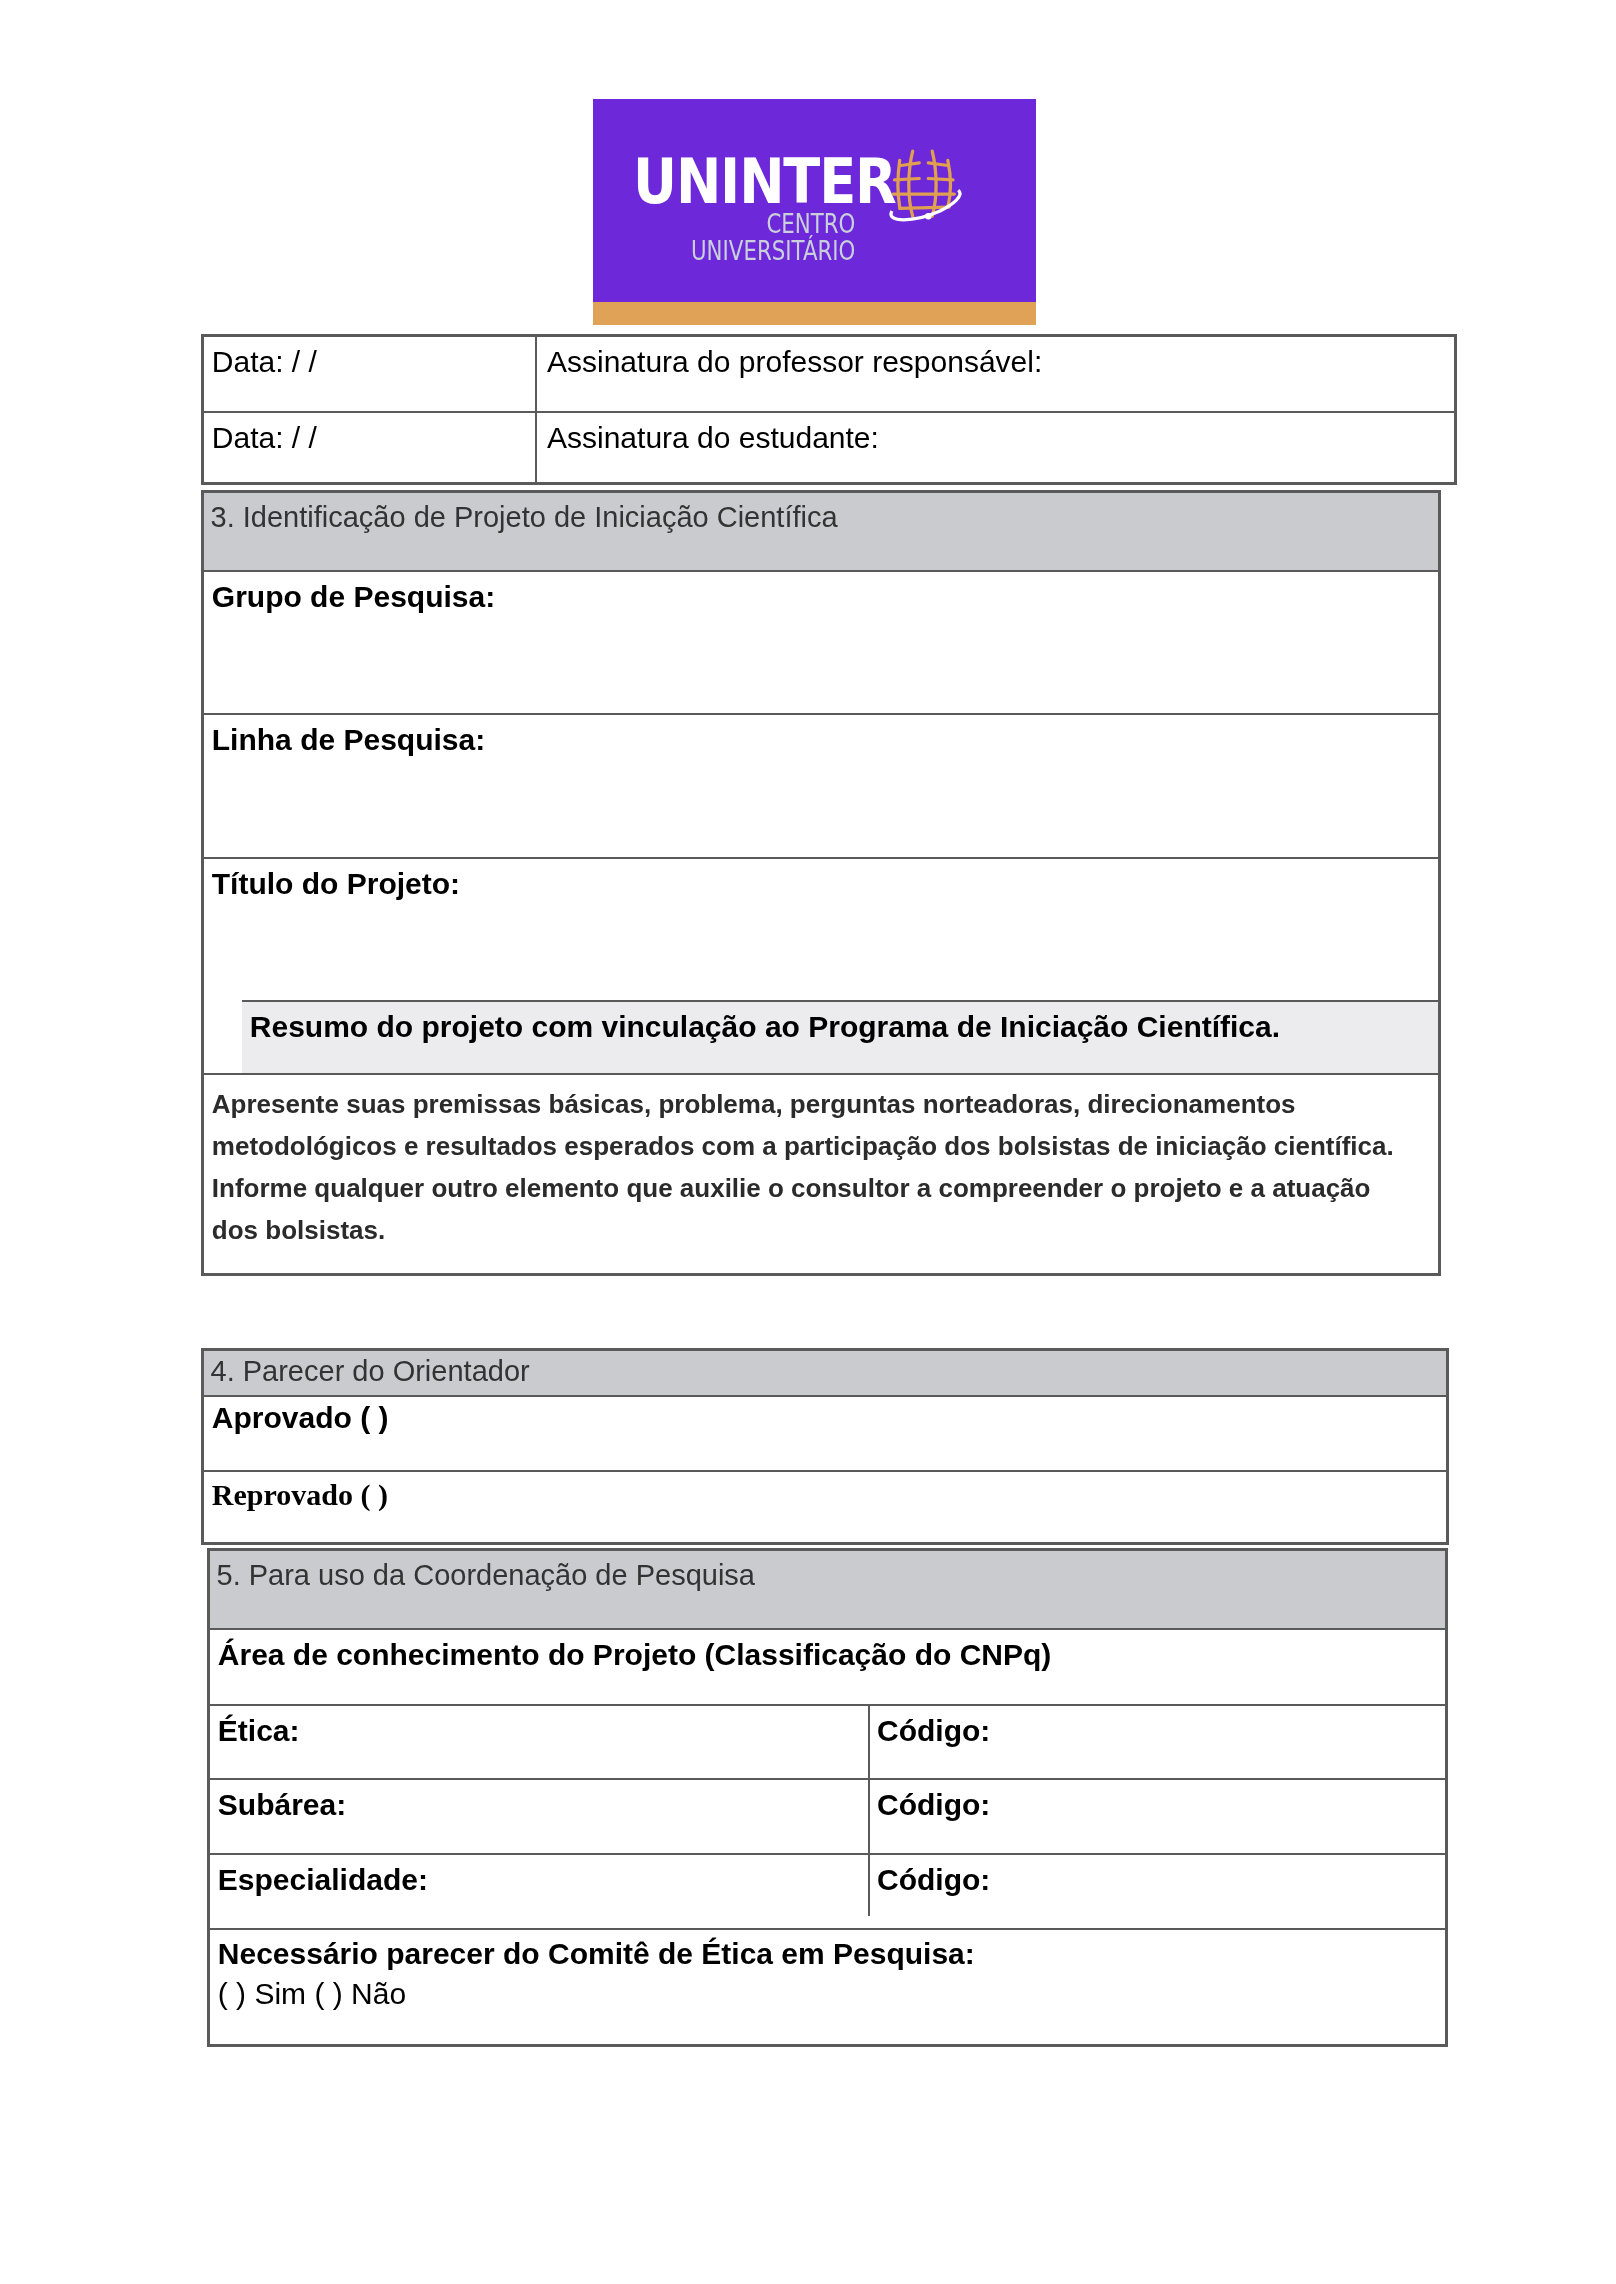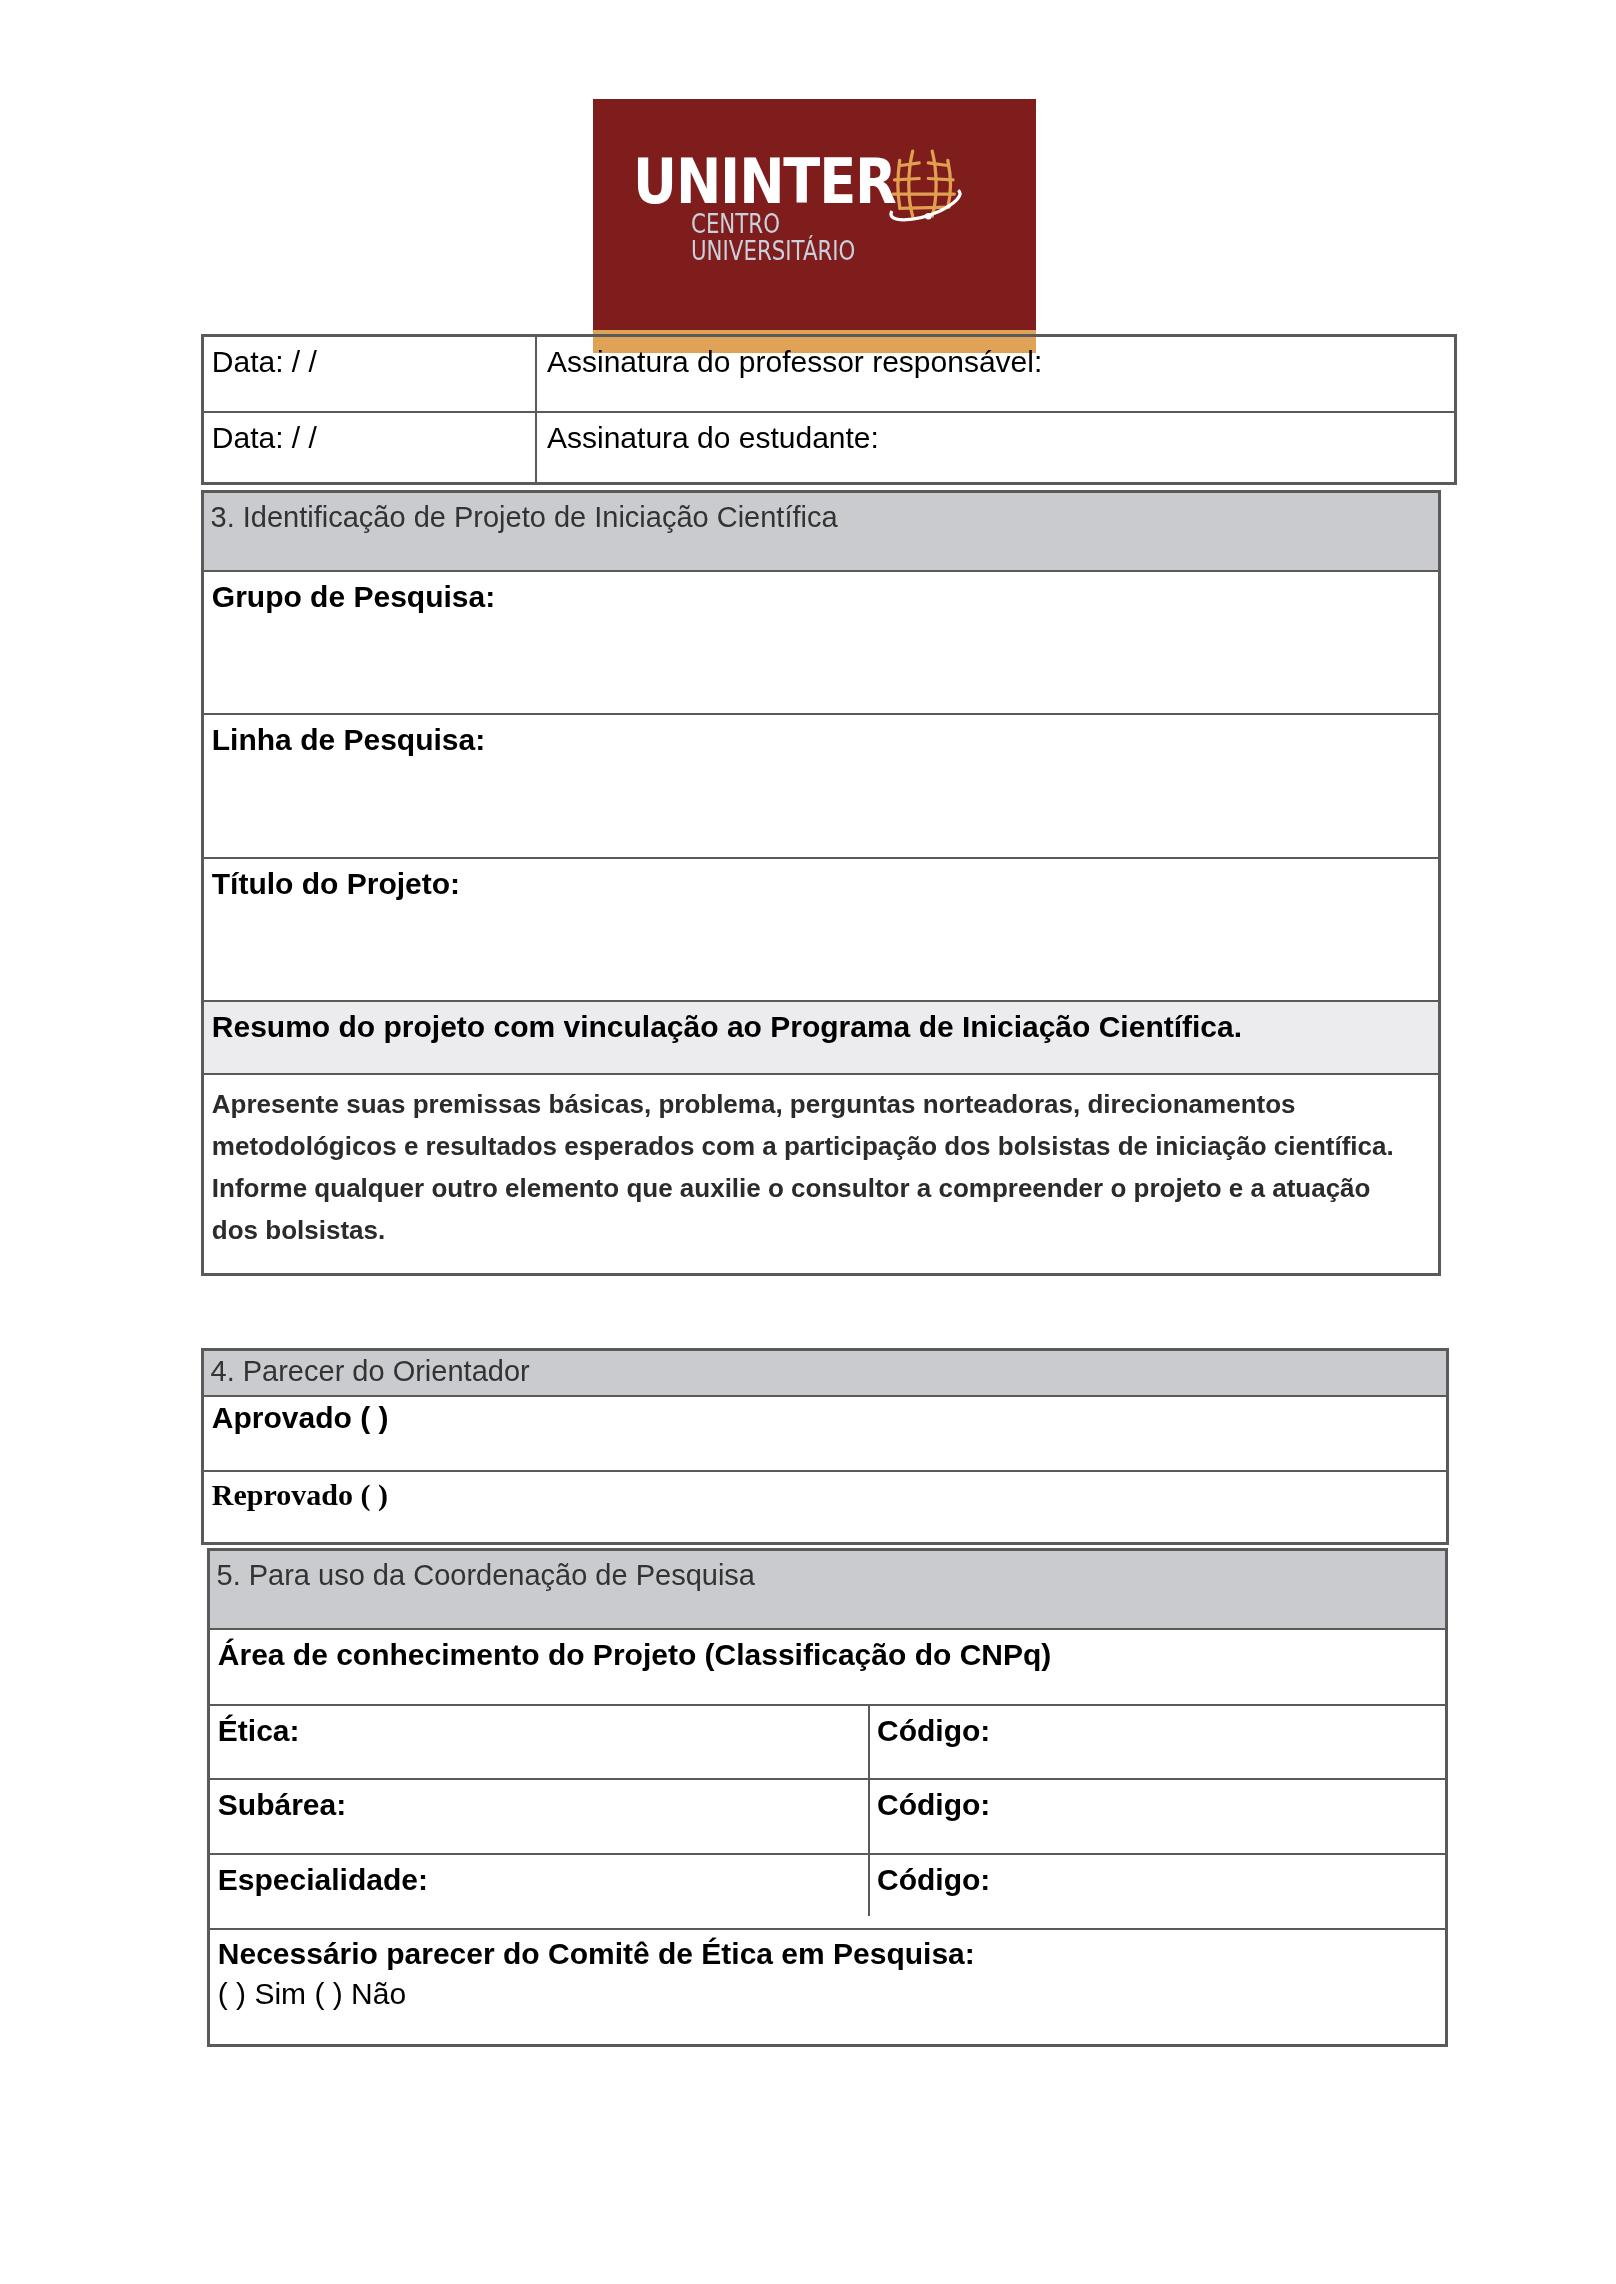--- a/index.html
+++ b/index.html
@@ -1,36 +1,36 @@
 <!DOCTYPE html>
 <html style="font-size:10.4px"><head>
 <meta charset="utf-8">
 <style>
   html, body { margin: 0; padding: 0; background: #ffffff; }
   body { width: 1617px; height: 2284px; position: relative; overflow: hidden;
          font-family: "Liberation Sans", "DejaVu Sans", sans-serif; color: #2a2a2a; }
 
   
-  .logo { position: absolute; left: 593px; top: 99px; width: 443px; height: 254px;
-          background: #7f1d1d; overflow: hidden; }
+  .logo { position: absolute; left: 593px; top: 99px; width: 443px; height: 226px;
+          background: #6d28d9; overflow: hidden; text-align: right; }
   .logo .band { position: absolute; left: 0; right: 0; bottom: 0; height: 23.5px; background: #e0a257; }
   .logo .brand { position: absolute; left: 40px; top: 51px; font-family: "DejaVu Sans", sans-serif;
                  font-weight: bold; font-size: 63px; letter-spacing: -1.3px; color: #ffffff; line-height: 1; transform: scaleX(0.86); transform-origin: left top; }
   .logo .sub { position: absolute; left: 98px; top: 112px; font-family: "DejaVu Sans", sans-serif;
                font-size: 26px; color: #c9d0db; line-height: 27px; transform: scaleX(0.82); transform-origin: left top; }
   .logo .globe { position: absolute; left: 295px; top: 47px; width: 78px; height: 78px; }
 
   
   .tbl { position: absolute; box-sizing: border-box; border: 3.3px solid #555; border-style: double; }
   .row { position: absolute; left: 0; right: 0; box-sizing: border-box; border-top: 2.6px solid #5a5a5a; }
   .row.first { border-top: none; }
   .cell-text { position: absolute; left: 7.8px; top: 5.2px; font-size: 30px; line-height: 40px; color: #000000; }
   .bold { font-weight: bold; }
   .gray { background: #c9cbcf; }
-  .lightgray { background: #ececee; }
+  .lightgray { background: #ececee; margin-left: 38px; }
   .vsplit { position: absolute; top: 0; bottom: 0; border-left: 2.6px solid #5a5a5a; }
   .hdr-text { position: absolute; left: 6.5px; top: 5.2px; font-size: 29px; line-height: 39px; color: #333; }
 
   
   #t1 { left: 201px; top: 334px; width: 1256px; height: 151px; border: 3.3px solid #5a5a5a; }
   
   #t3 { left: 201px; top: 490px; width: 1240px; height: 786px; border: 3.3px solid #5a5a5a; }
   
   #t4 { left: 201px; top: 1348px; width: 1248px; height: 197px; border: 3.3px solid #5a5a5a; }
   

